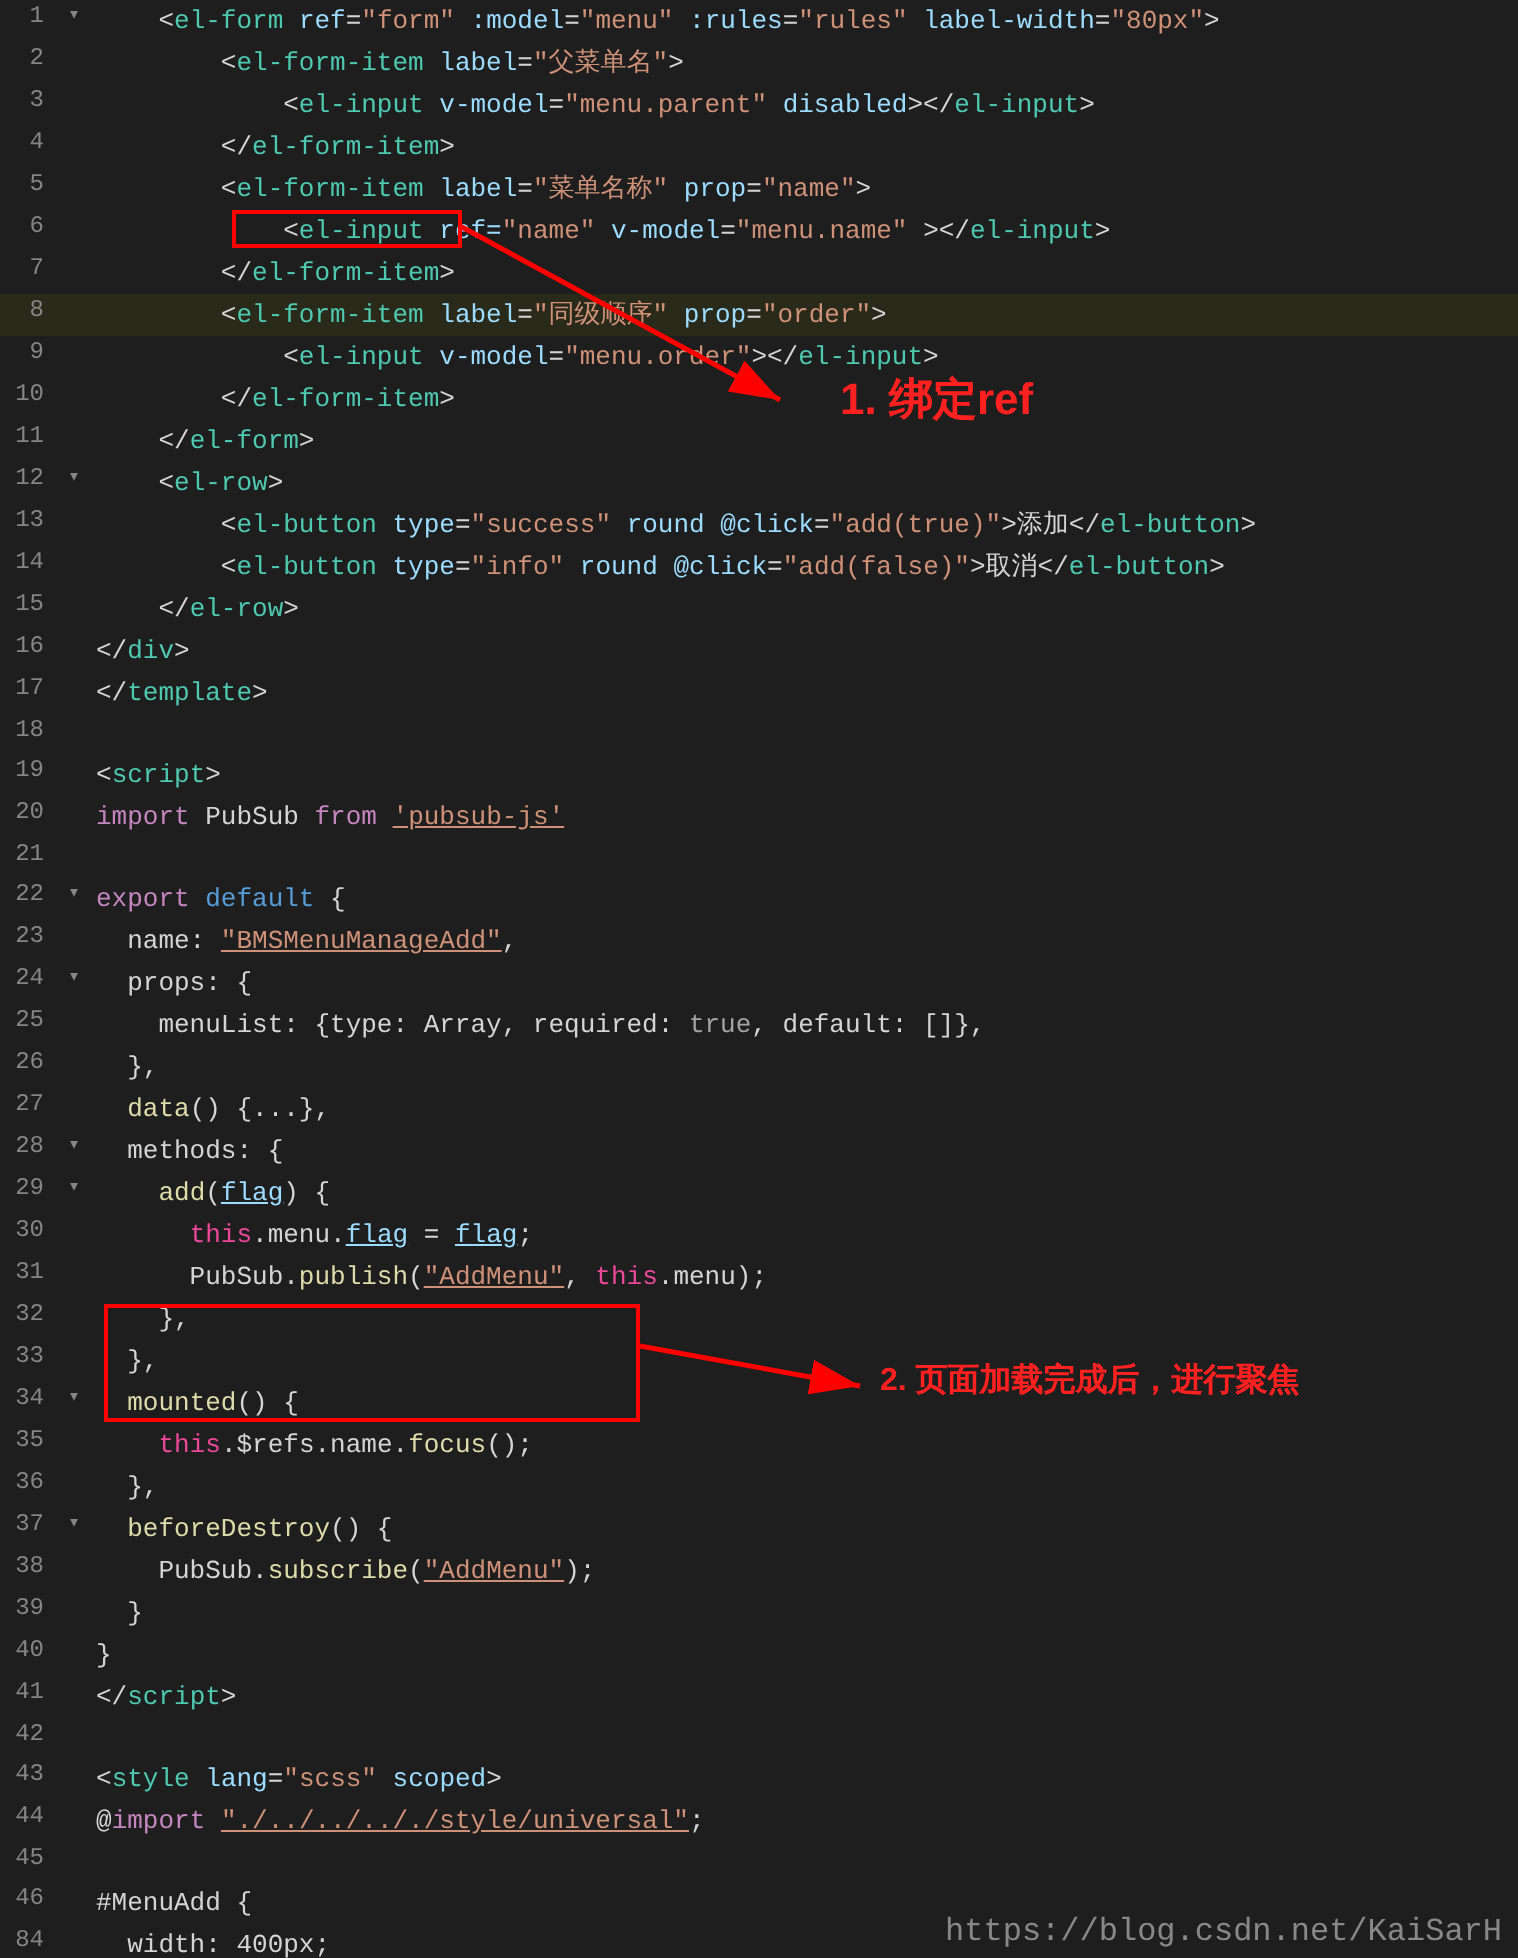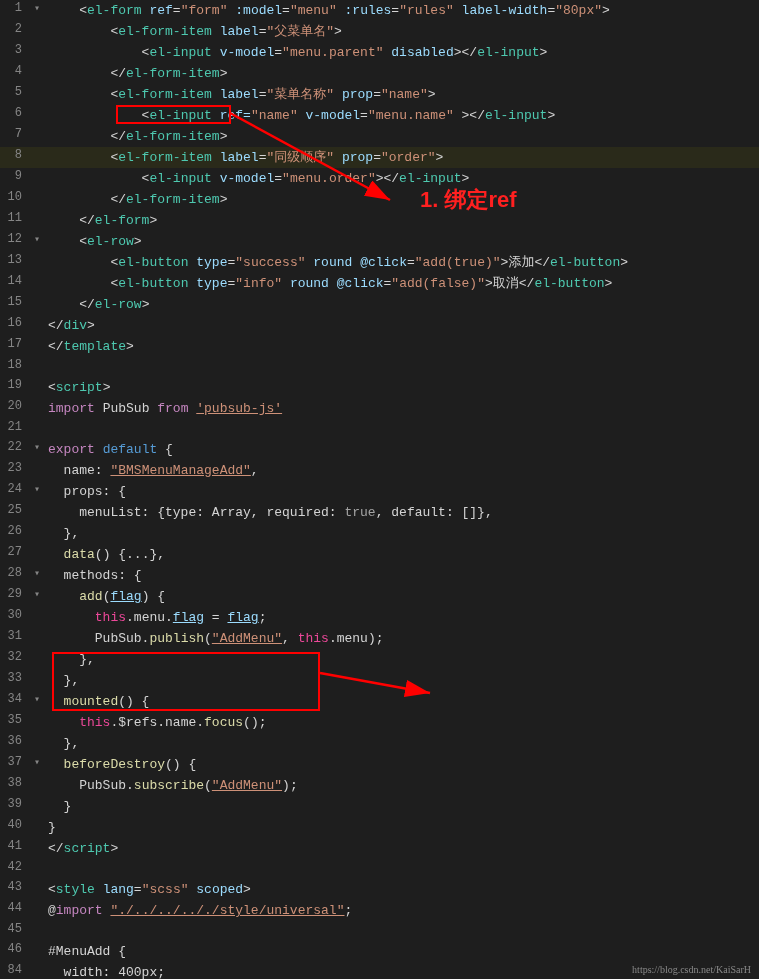--- a/index.html
+++ b/index.html
@@ -101,22 +101,22 @@
       height: 100%;
       pointer-events: none;
       z-index: 15;
     }
 
     .watermark {
       position: absolute;
       bottom: 8px;
       right: 8px;
       color: #888;
-      font-size: 10px;
-      font-family: Liberation Serif, serif;
+      font-size: 16px;
+      font-family: Liberation Mono, monospace;
     }
   </style>
 </head>
 <body>
 
 <div class="code-container" style="position:relative;">
   <div id="code-lines">
       <div class="code-line">
         <span class="line-number">1</span>
         <span class="fold-icon">▾</span>
@@ -366,15 +366,16 @@
 
     <line x1="320" y1="673" x2="430" y2="693" stroke="#ff0000" stroke-width="2.5" marker-end="url(#arrowhead)"></line>
   </svg>
 
   <div class="red-box" style="top:105px; left:116px; width:115px; height:19px; z-index:10;"></div>
 
   <div class="red-box" style="top:652px; left:52px; width:268px; height:59px; z-index:10;"></div>
 
   <div class="annotation-text" style="top:185px; left:420px;">1. 绑定ref</div>
 
+  <div class="annotation-text" style="top:680px; left:440px; font-size:16px; white-space:nowrap;">2. 页面加载完成后，进行聚焦</div>
 
   <div class="watermark">https://blog.csdn.net/KaiSarH</div>
 </div>
 
 </body></html>

